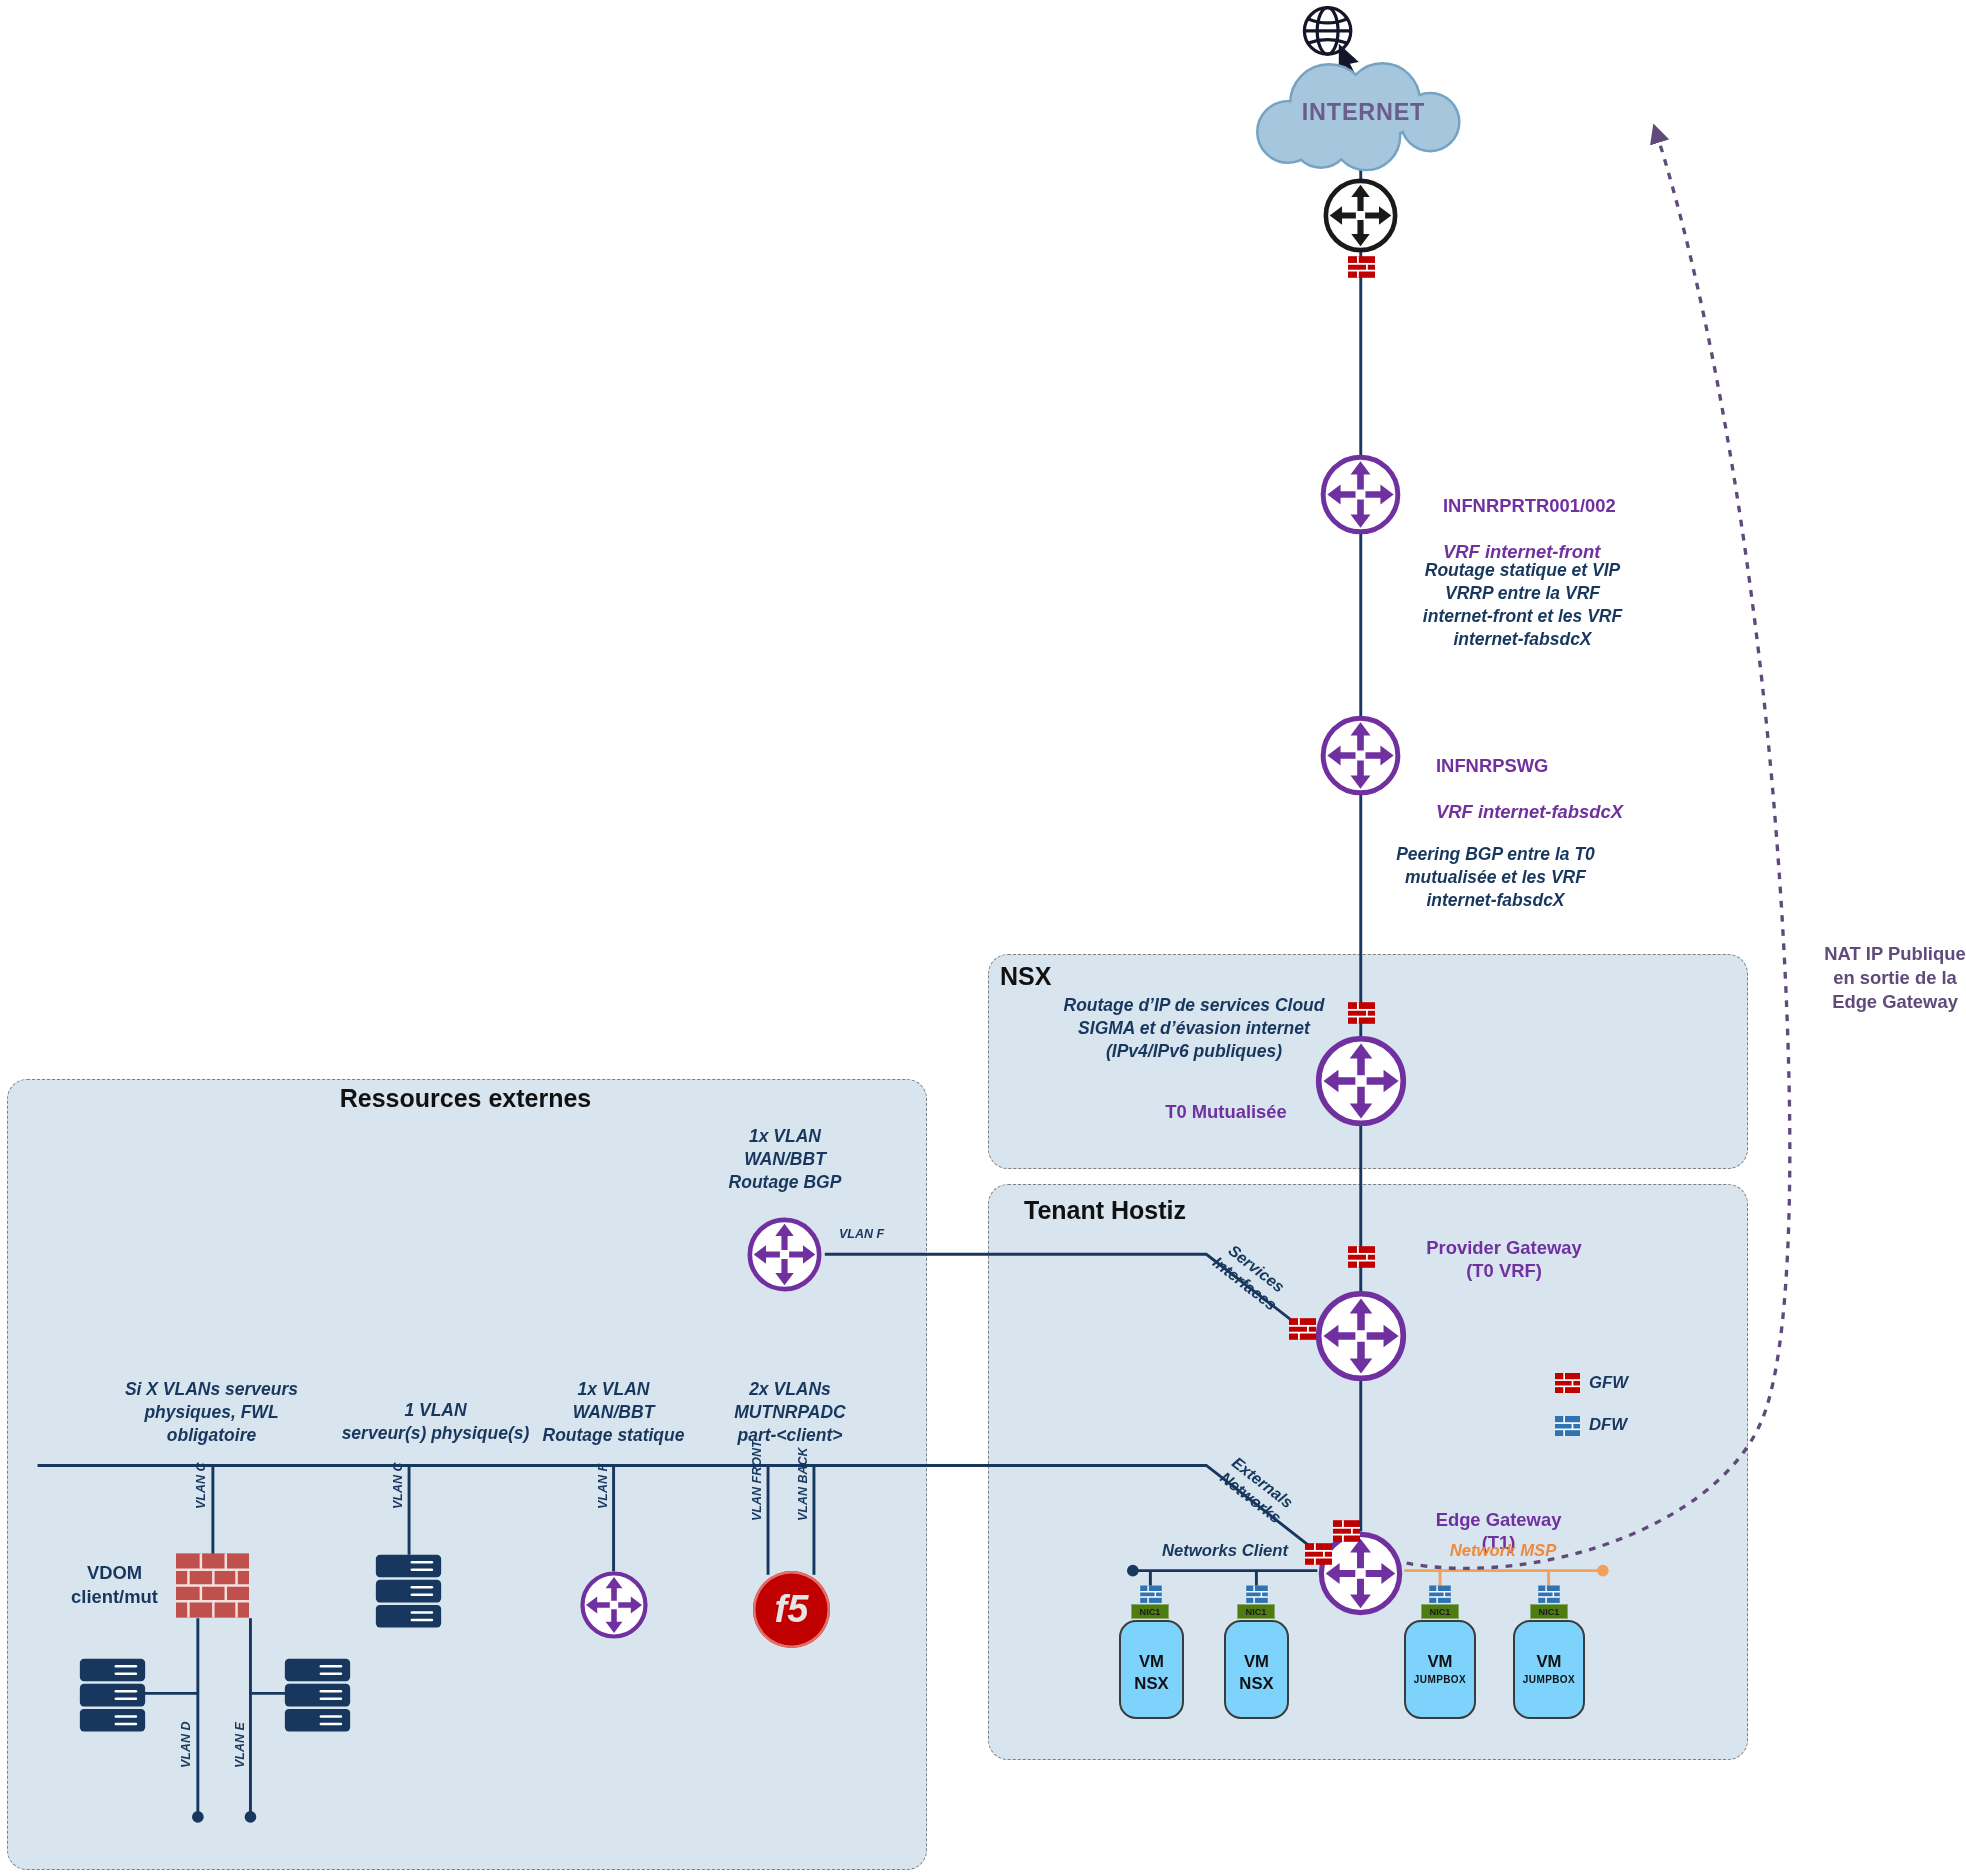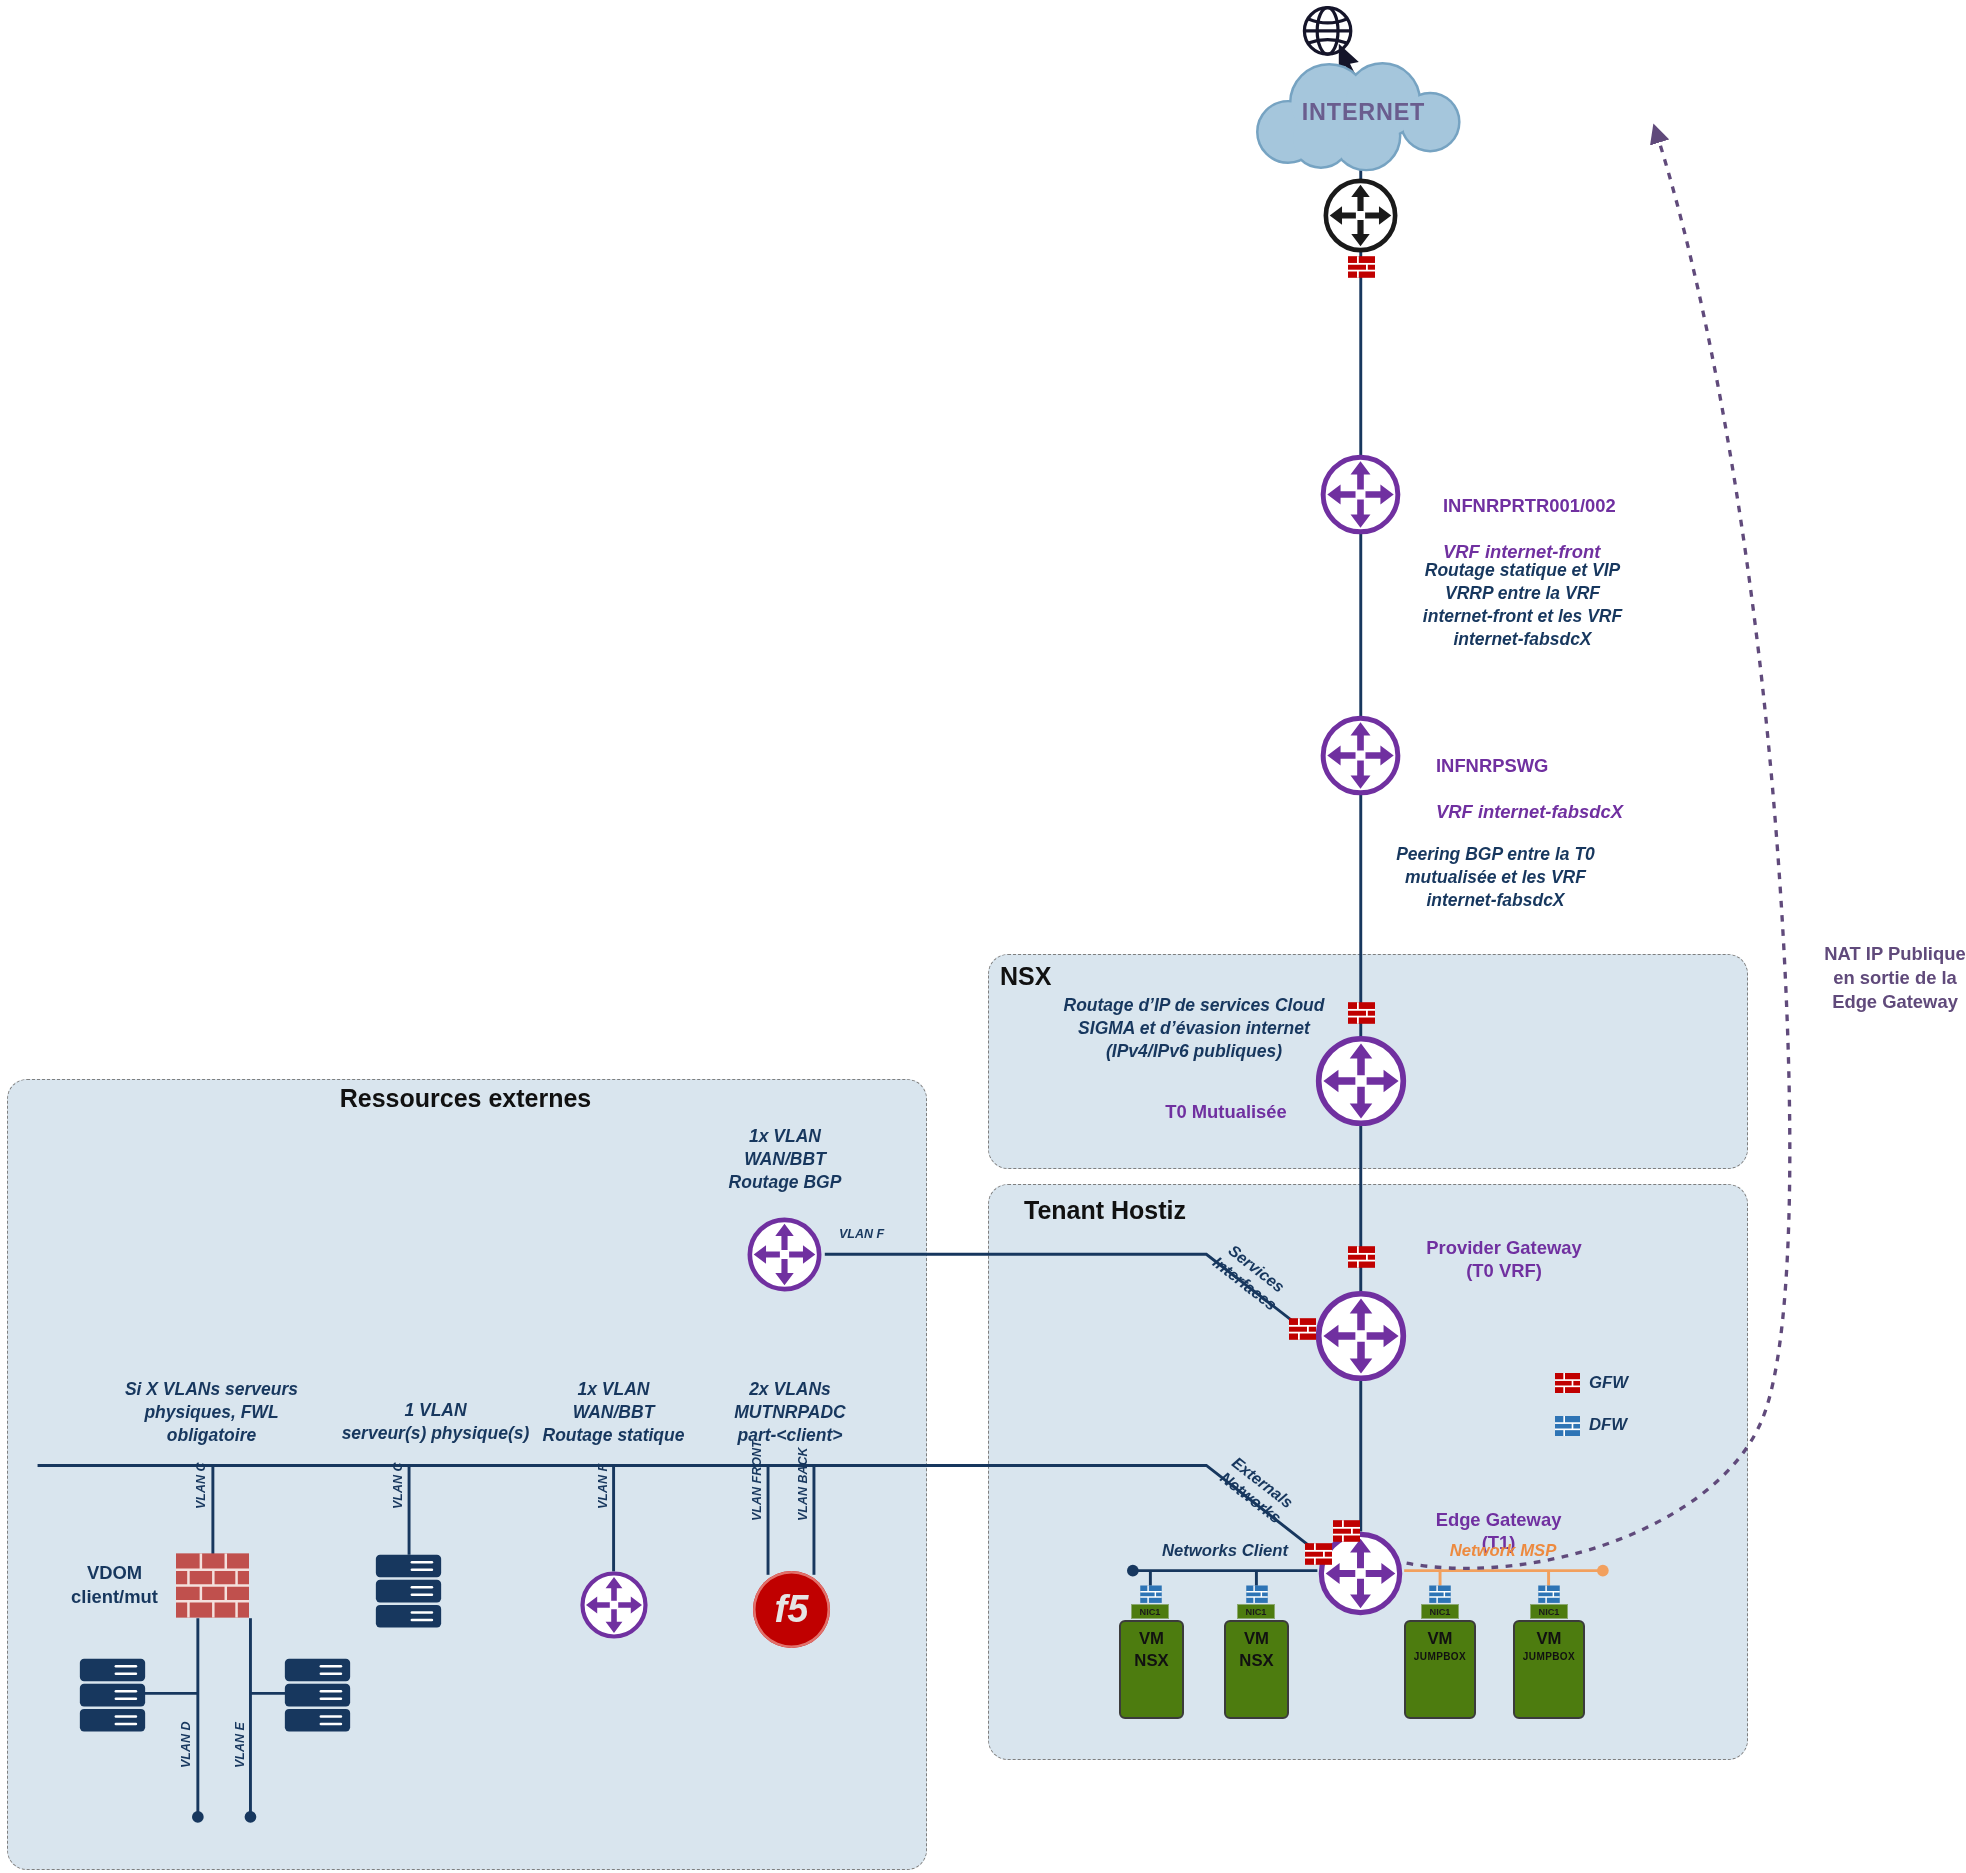--- a/index.html
+++ b/index.html
@@ -30,22 +30,22 @@
   .hlabel { position:absolute; z-index:3; color:#17375e; font-weight:700; font-style:italic; font-size:12.5px; }
 
   .diag { position:absolute; z-index:3; color:#17375e; font-weight:700; font-style:italic;
           font-size:16px; line-height:1.2; text-align:center; white-space:pre-line;
           transform:rotate(38deg); width:109px; }
 
   .linelabel { position:absolute; z-index:3; font-weight:700; font-style:italic; font-size:16.7px;
                text-align:center; color:#17375e; }
   .msp { color:#ed8a3f; }
 
-  .vm { position:absolute; z-index:3; background:#4d7c0f; border:2.5px solid #3b3b3b; border-radius:6px;
-        text-align:center; padding-top:6px; color:#111; }
+  .vm { position:absolute; z-index:3; background:#7dd3fc; border:2.5px solid #3b3b3b; border-radius:17px;
+        text-align:center; padding-top:29px; color:#111; }
   .vm .l1 { display:block; font-weight:700; font-size:16.7px; line-height:1.3; }
   .vm .l2 { display:block; font-weight:700; font-size:16.7px; line-height:1.3; }
   .vm.jump .l2 { font-size:10px; letter-spacing:0.4px; }
   .nic { position:absolute; z-index:4; background:#4d7c0f; border:0.8px solid #8aa86f;
          color:#1a1a1a; font-size:9.2px; font-weight:700; text-align:center; line-height:14px; }
 
   .server { position:absolute; z-index:2; }
   .wall { position:absolute; z-index:2; }
   .f5 { position:absolute; z-index:3; background:#c00000; border-radius:50%; color:#e5e5e5;
         font-weight:700; font-style:italic; font-size:38px; display:flex; align-items:center;

